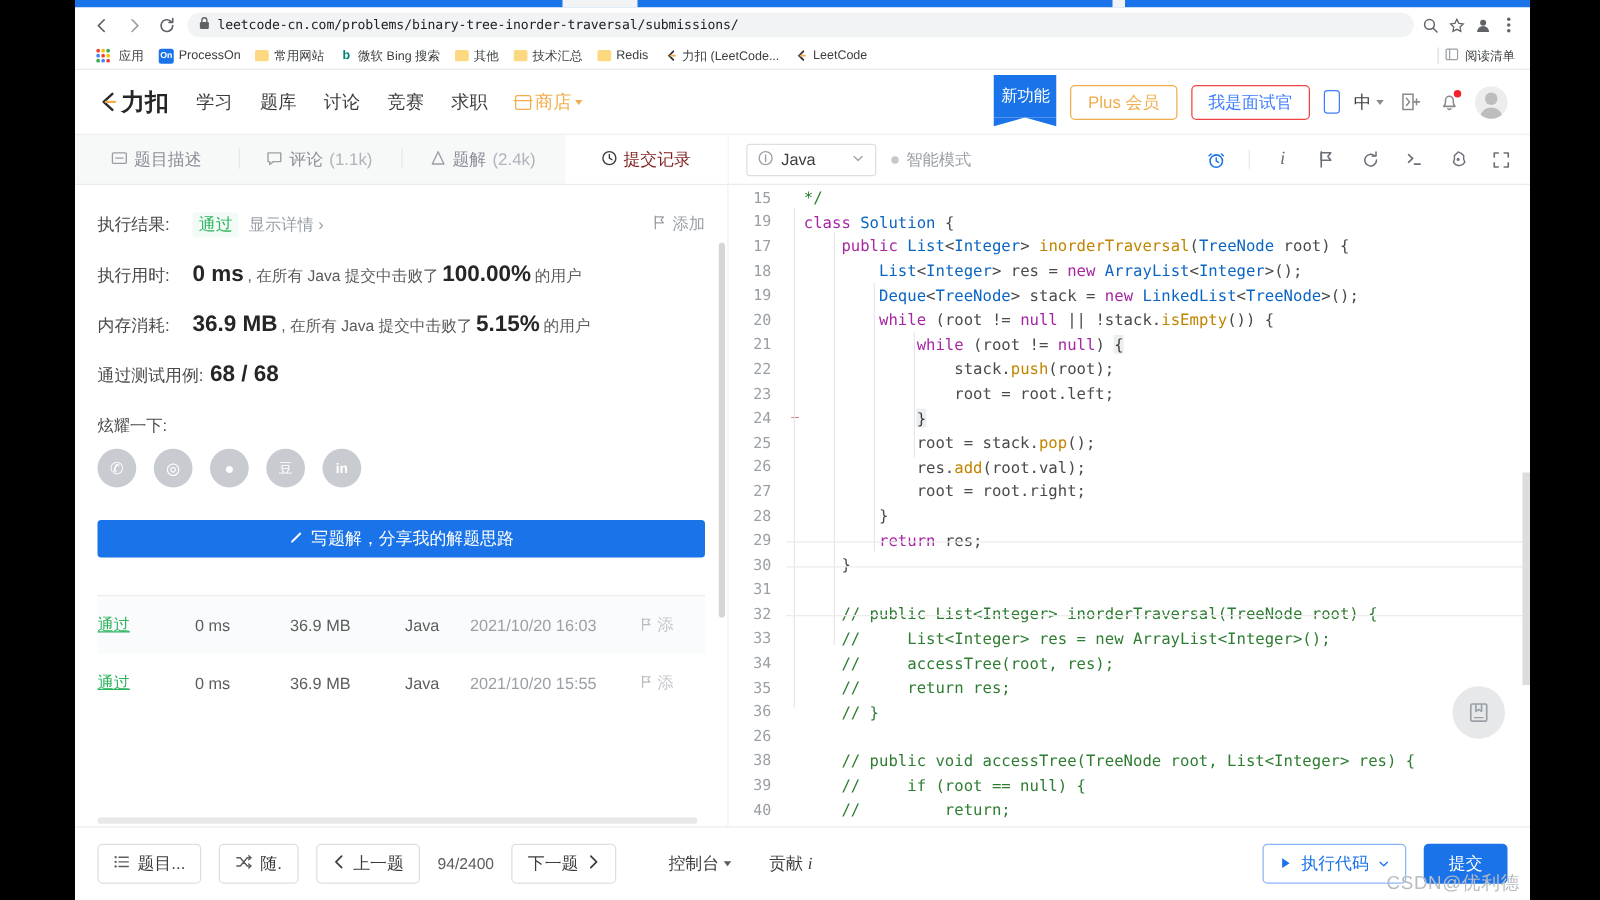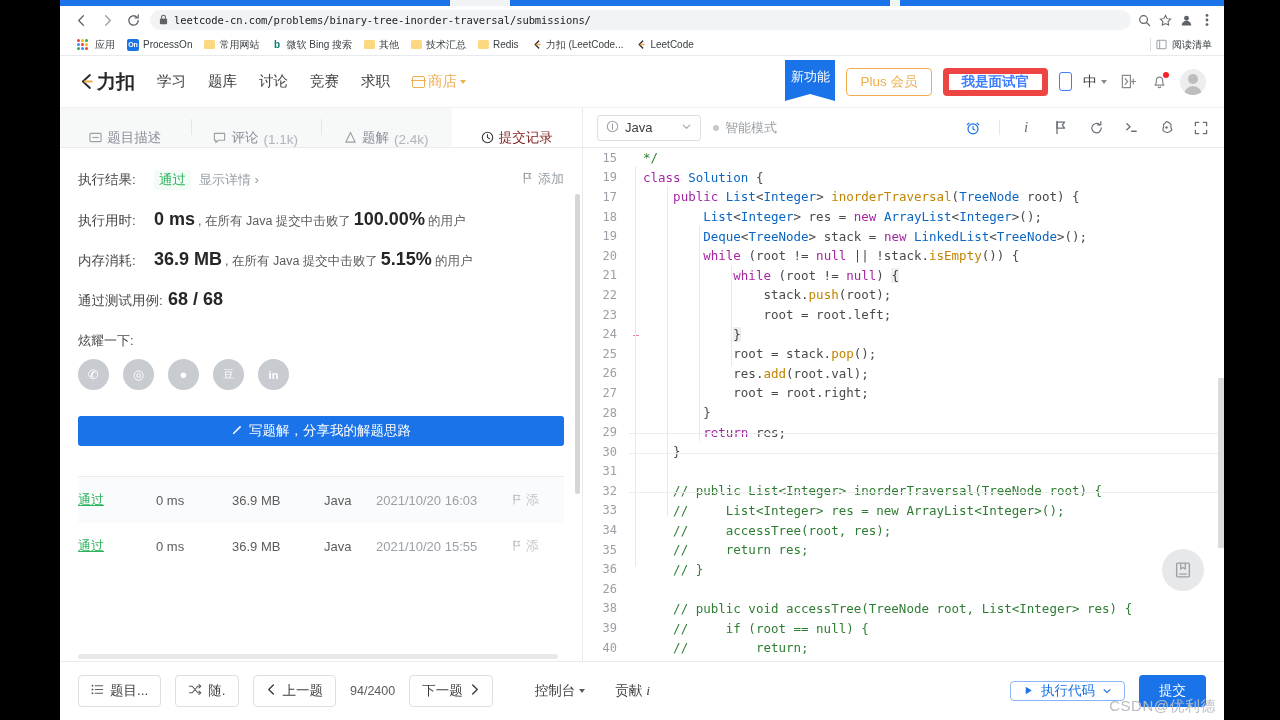--- a/index.html
+++ b/index.html
@@ -74,39 +74,39 @@
   .navright { margin-left:auto; display:flex; align-items:center; gap:11px; }
   .newfeat { position:relative; width:50px; height:34px; background:#1a73e8; color:#fff;
              font-size:13px; display:flex; align-items:center; justify-content:center;
              margin-top:-10px; }
   .newfeat:after { content:""; position:absolute; bottom:-7px; left:0; width:0;height:0;
                    border-left:25px solid #1a73e8; border-right:25px solid #1a73e8;
                    border-bottom:7px solid transparent; }
   .pillbtn { height:28px; padding:0 13px; border-radius:4px; font-size:13.5px;
              display:flex; align-items:center; justify-content:center; white-space:nowrap; }
   .pill-plus { border:1px solid #f0ad4e; color:#f0ad4e; }
-  .pill-intv { border:6px solid #ef4444; color:#3d7eff;font-weight:bold; }
+  .pill-intv { border:1px solid #ef4444; color:#3d7eff; }
   .phone-ic { width:13px; height:19px; border:1.7px solid #3d7eff; border-radius:3px; }
   .langsel { display:flex; align-items:center; gap:4px; font-size:14px; color:#3c3c3c; }
   .navic { width:20px; height:20px; color:#8a8a8a; display:flex; align-items:center; justify-content:center; position:relative; }
   .bell-dot { position:absolute; right:0px; top:0px; width:6px; height:6px; border-radius:50%; background:#f5222d; }
   .avatar { width:26px; height:26px; border-radius:50%; background:#ededed; position:relative; overflow:hidden; }
   .avatar:before { content:""; position:absolute; left:8px; top:5px; width:10px; height:10px;
                    border-radius:50%; background:#bdbdbd; }
   .avatar:after { content:""; position:absolute; left:4px; top:17px; width:18px; height:14px;
                   border-radius:9px 9px 0 0; background:#bdbdbd; }
 
   
   .workspace { position:absolute; left:0; top:108px; width:1164px; height:553px; background:#f7f7f7; display:flex; }
   .leftpane { width:523px; background:#fff; position:relative; border-right:1px solid #ebebeb; }
   .rightpane { flex:1; background:#fff; position:relative; }
 
   
   .tabbar { height:40px; display:flex; align-items:stretch; background:#f7f8f8; border-bottom:1px solid #ebebeb; }
-  .lt-tab { display:flex; align-items:flex-end; justify-content:center; gap:5px; flex:1;
+  .lt-tab { display:flex; align-items:center; justify-content:center; gap:5px; flex:1;
             font-size:13.5px; color:#8a8f99; cursor:pointer; position:relative; }
   .lt-tab .cnt { color:#b0b4bb; }
   .lt-tab.active { background:#fff; color:#7f1d1d; font-weight:500; }
   .lt-tab + .lt-tab:before { content:""; position:absolute; left:0; top:11px; height:16px; width:1px; background:#e6e6e6; }
   .lt-tab.active:before, .lt-tab.active + .lt-tab:before { background:transparent; }
 
   .scrollarea { position:absolute; left:0; top:40px; right:0; bottom:0; overflow:hidden; }
   .resultcard { margin:22px 18px 0 18px; position:relative; }
   .rrow { display:flex; align-items:baseline; margin-bottom:19px; font-size:13.5px; color:#3c3c3c; }
   .rlabel { color:#4a4a4a; min-width:76px; }
@@ -175,21 +175,21 @@
   
   .bottombar {
     position:absolute; left:0; bottom:0; width:1164px; height:59px; background:#fff;
     border-top:1px solid #ebebeb; display:flex; align-items:center; padding:0 18px; gap:14px;
   }
   .bbtn { height:32px; border:1px solid #dcdfe3; border-radius:4px; display:flex; align-items:center;
           justify-content:center; gap:6px; padding:0 12px; font-size:13.5px; color:#3c3c3c; white-space:nowrap; }
   .pagecount { font-size:12.5px; color:#5c5c5c; }
   .console { font-size:13.5px; color:#3c3c3c; display:flex; align-items:center; gap:4px; }
   .contrib { font-size:13.5px; color:#3c3c3c; display:flex; align-items:center; gap:4px; }
-  .runbtn { height:20px; border:1px solid #8ab4f8; border-radius:4px; color:#1a73e8; background:#fff;
+  .runbtn { height:32px; border:1px solid #8ab4f8; border-radius:4px; color:#1a73e8; background:#fff;
             display:flex; align-items:center; gap:7px; padding:0 12px; font-size:13.5px; }
   .submitbtn { height:32px; border-radius:4px; background:#1a73e8; color:#fff; padding:0 20px;
                display:flex; align-items:center; justify-content:center; font-size:13.5px; }
   .watermark { position:absolute; right:8px; bottom:4px; font-size:15px; color:#b9bcc2;
                letter-spacing:0.5px; font-weight:500; }
 </style>
 </head>
 <body>
 
 <div id="shot">

